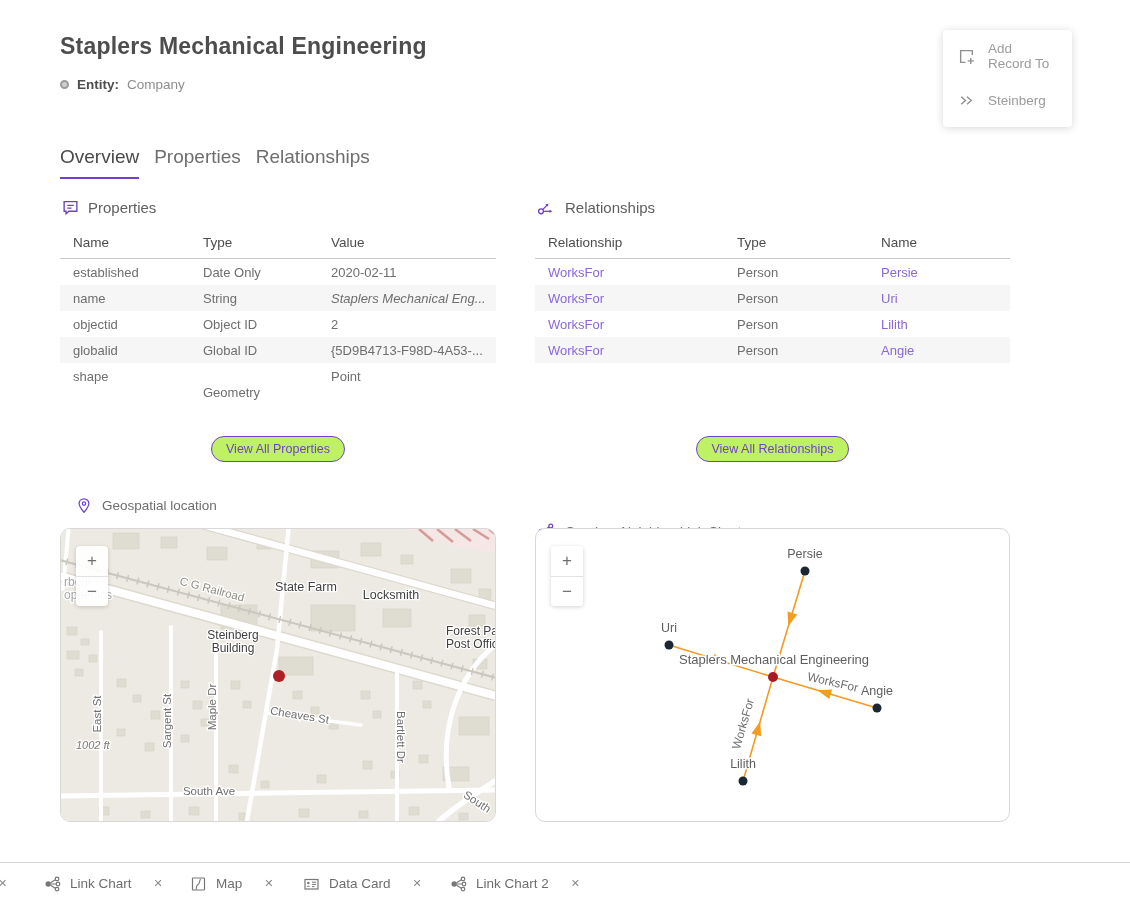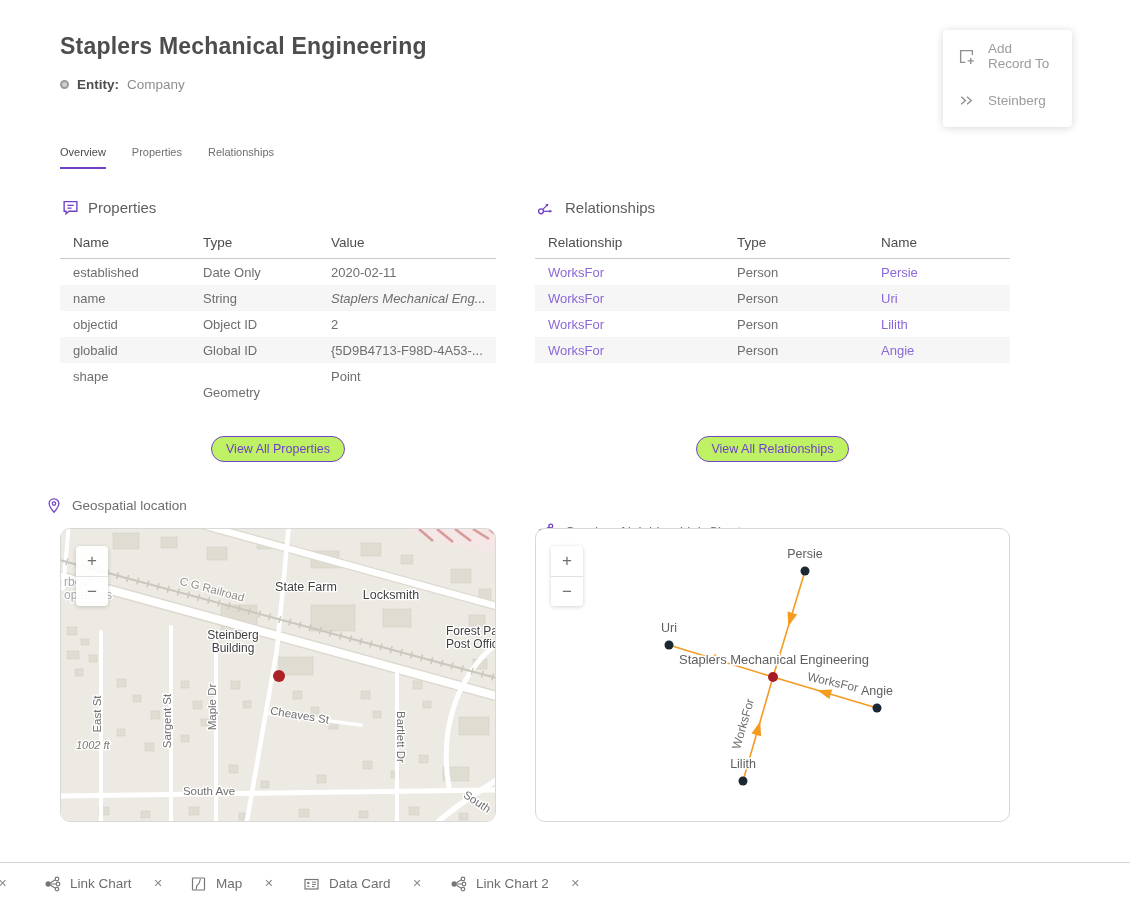--- a/index.html
+++ b/index.html
@@ -13,21 +13,21 @@
   .entity-row { position:absolute; left:60px; top:77px; display:flex; align-items:center; gap:8px; font-size:13.5px; }
   .entity-dot { width:9px; height:9px; border:2.5px solid #9b9b9b; background:#cfcfcf; border-radius:50%; }
   .entity-label { font-weight:bold; color:#4d4d4d; }
   .entity-value { color:#8e8e8e; }
   
   .context-menu { position:absolute; left:943px; top:30px; width:129px; height:97px; background:#fff;
     border-radius:4px; box-shadow:0 1px 8px rgba(0,0,0,.16); display:flex; flex-direction:column; justify-content:space-evenly; }
   .menu-item { display:flex; align-items:center; gap:13px; padding:0 15px; height:36px; color:#9b9b9b; font-size:13.5px; cursor:pointer; }
   .menu-item svg { flex:0 0 auto; }
   
-  .tabs { position:absolute; left:60px; top:146px; display:flex; gap:26px; font-size:11px; }
+  .tabs { position:absolute; left:60px; top:146px; display:flex; gap:15px; font-size:19px; }
   .tab { color:#6e6e6e; padding-bottom:11px; position:relative; cursor:pointer; }
   .tab.active { color:#4a4a4a; }
   .tab.active::after { content:""; position:absolute; left:0; right:0; bottom:0; height:2.5px; background:var(--accent); }
   
   .section-header { position:absolute; display:flex; align-items:center; gap:9px; font-size:15px; color:#5f5f5f; }
   .section-header.small { font-size:13.5px; color:#6e6e6e; gap:10px; }
   
   .tbl { position:absolute; top:229px; font-size:13px; }
   .tbl .thead { display:flex; font-size:13.5px; color:#4d4d4d; padding:6px 0 8px; border-bottom:1px solid #c9c9c9; }
   .tbl .row { display:flex; height:26px; align-items:center; color:#6e6e6e; }
@@ -165,21 +165,21 @@
       <div class="row alt">
         <div class="c plink" style="width: 189px;">WorksFor</div>
         <div class="c" style="width: 144px;">Person</div>
         <div class="c plink" style="width: 142px;">Angie</div>
       </div>
     </div>
   <div class="btn-row" style="left:535px; width:475px;">
     <button class="view-all">View All Relationships</button>
   </div>
 
-  <div class="section-header small" style="left:46px; top:497px;">
+  <div class="section-header small" style="left:76px; top:497px;">
     <svg width="16" height="17" viewBox="0 0 16 16">
       <path d="M8,1.3 C5.2,1.3 3.1,3.5 3.1,6.1 C3.1,9.3 8,14.7 8,14.7 C8,14.7 12.9,9.3 12.9,6.1 C12.9,3.5 10.8,1.3 8,1.3 Z" fill="none" stroke="var(--accent)" stroke-width="1.3"></path>
       <circle cx="8" cy="6.1" r="1.7" fill="none" stroke="var(--accent)" stroke-width="1.2"></circle>
     </svg>
     <span>Geospatial location</span>
   </div>
   <div class="card map-card">
     <svg class="fill" id="map-svg" width="434" height="292" viewBox="0 0 434 292">
       <rect width="434" height="292" fill="#edeae3"></rect>
       <polygon points="345,0 434,0 434,24 390,16 358,6" fill="#f4e7e5"></polygon>

